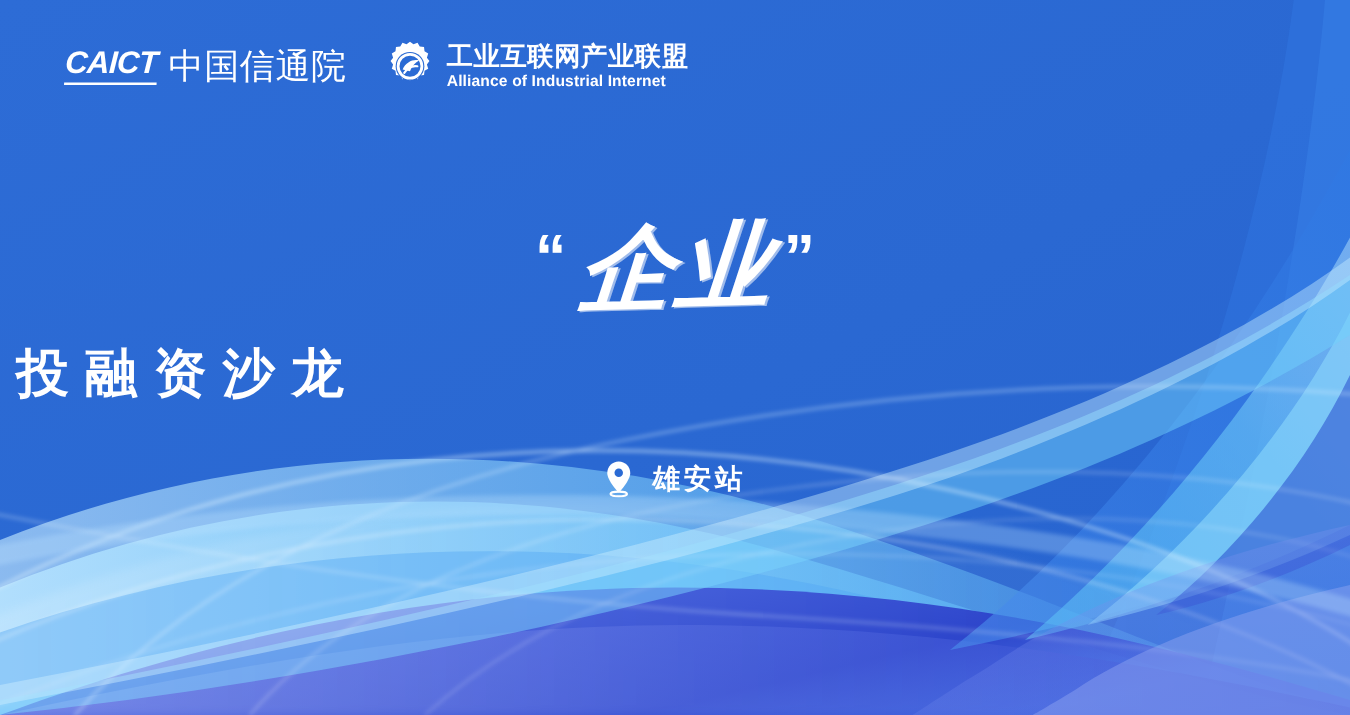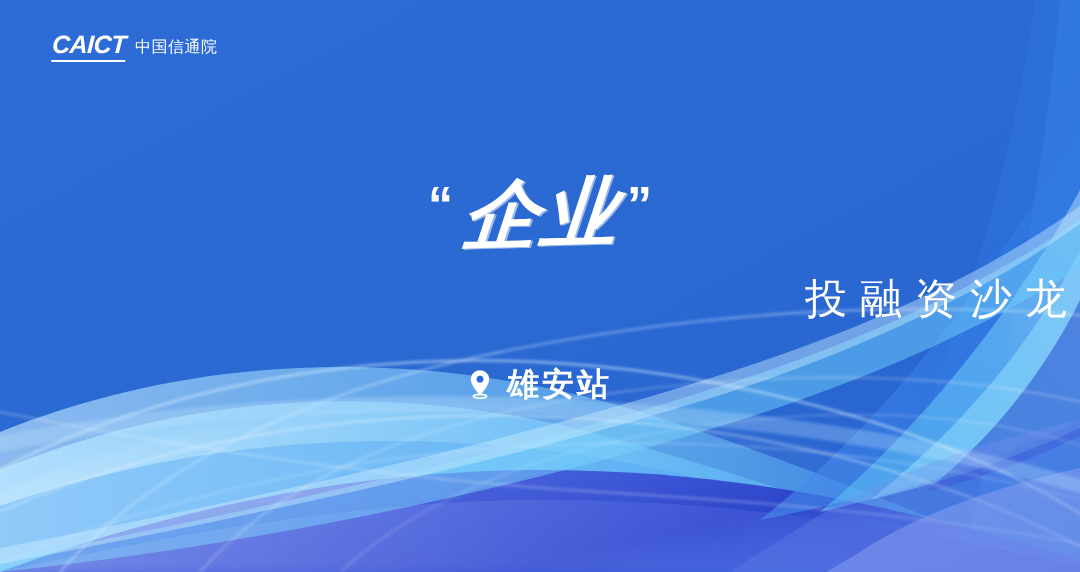--- a/index.html
+++ b/index.html
@@ -47,21 +47,21 @@
     font-weight: 700;
     color: #ffffff;
     letter-spacing: -0.5px;
     line-height: 1;
     padding-bottom: 3px;
     border-bottom: 2.5px solid #ffffff;
     font-style: italic;
     transform: skewX(-3deg);
   }
   .caict-cn {
-    font-size: 16px;
+    font-size: 28px;
     font-weight: 500;
     color: #ffffff;
     letter-spacing: 0.5px;
     line-height: 1;
   }
 
   .logo-aii {
     display: flex;
     align-items: center;
     gap: 8px;
@@ -135,24 +135,24 @@
     transform: skewX(-6deg) rotate(-1.5deg);
     display: inline-block;
     text-shadow: 2px 1px 0 rgba(255,255,255,0.55);
   }
 
   .subtitle {
     position: absolute;
     top: 278px;
     left: 0;
     width: 1080px;
-    text-align: right;
+    text-align: left;
     color: #ffffff;
     font-size: 42px;
-    font-weight: 400;
+    font-weight: 700;
     letter-spacing: 13px;
     text-indent: 13px;
     line-height: 1;
   }
 
   .venue {
     position: absolute;
     top: 368px;
     left: 0;
     width: 1080px;
@@ -162,21 +162,21 @@
     gap: 12px;
     z-index: 10;
   }
   .pin-icon {
     width: 24px;
     height: 30px;
     flex: 0 0 24px;
   }
   .venue-label {
     color: #ffffff;
-    font-size: 32px;
+    font-size: 22px;
     font-weight: 700;
     letter-spacing: 3px;
     text-indent: 3px;
     line-height: 1;
   }
 </style>
 </head>
 <body>
 
 <div id="banner">
@@ -277,20 +277,39 @@
              L1090,496 C980,464 840,436 640,420 C420,402 180,414 -20,456 Z" fill="#bfe3ff" opacity="0.3" filter="url(#blurSm)"></path>
   </svg>
 
   <div class="logo-bar">
 
     <div class="logo-caict">
       <span class="caict-mark">CAICT</span>
       <span class="caict-cn">中国信通院</span>
     </div>
 
+    <div class="logo-aii">
+      <svg class="aii-gear" viewBox="0 0 64 64" aria-hidden="true">
+        <g fill="#ffffff">
+          <path d="M32 2 l4.2 3.1 5.0-1.6 2.7 4.5 5.2 0.6 0.6 5.2 4.5 2.7 -1.6 5.0
+                   3.1 4.2 -3.1 4.2 1.6 5.0 -4.5 2.7 -0.6 5.2 -5.2 0.6 -2.7 4.5
+                   -5.0-1.6 -4.2 3.1 -4.2-3.1 -5.0 1.6 -2.7-4.5 -5.2-0.6 -0.6-5.2
+                   -4.5-2.7 1.6-5.0 -3.1-4.2 3.1-4.2 -1.6-5.0 4.5-2.7 0.6-5.2
+                   5.2-0.6 2.7-4.5 5.0 1.6 Z"></path>
+        </g>
+        <circle cx="32" cy="32" r="17.5" fill="#2b6bd4"></circle>
+        <circle cx="32" cy="32" r="14.5" fill="none" stroke="#ffffff" stroke-width="3.4"></circle>
+        <path d="M23 36 C27 27 36 23 43 25 C38 28 34 32 32 38 Z" fill="#ffffff"></path>
+        <path d="M25 40 C29 34 35 31 41 32" fill="none" stroke="#ffffff" stroke-width="2.6" stroke-linecap="round"></path>
+      </svg>
+      <div class="aii-text">
+        <span class="aii-cn">工业互联网产业联盟</span>
+        <span class="aii-en">Alliance of Industrial Internet</span>
+      </div>
+    </div>
   </div>
 
   <div class="title-block">
     <div class="headline">
       <span class="hl-quote open">“</span>
       <span class="hl-brush">企业</span>
       <span class="hl-quote close">”</span>
     </div>
 
     <div class="subtitle">投融资沙龙</div>

